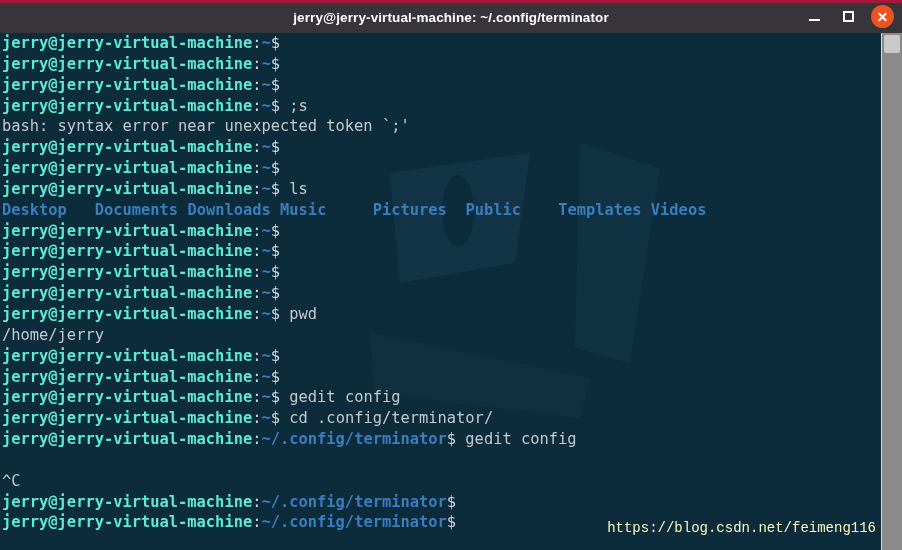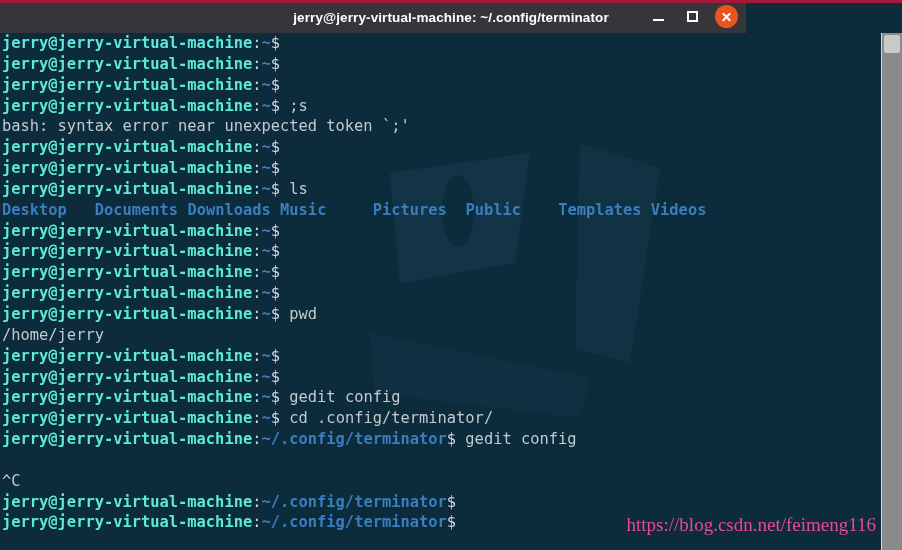--- a/index.html
+++ b/index.html
@@ -17,21 +17,21 @@
     width: 902px;
     height: 550px;
     overflow: hidden;
     background: #0c2b3b;
   }
 
   
   .titlebar {
     position: absolute;
     top: 0; left: 0;
-    width: 746px;
+    width: 902px;
     height: 33px;
     background: #37353a;
     box-sizing: border-box;
     padding-left: 36px;
   }
   .titlebar-stripe {
     position: absolute;
     top: 0; left: 0;
     width: 902px;
     height: 3px;
@@ -170,23 +170,23 @@
     height: 18px;
     background: #c9c9c9;
     border-radius: 2px;
   }
 
   
   .watermark {
     position: absolute;
     right: 26px;
     bottom: 14px;
-    color: #ec4899;
-    font-family: Liberation Serif, serif;
-    font-size: 19px;
+    color: #fef9c3;
+    font-family: Liberation Mono, monospace;
+    font-size: 14px;
     white-space: nowrap;
     pointer-events: none;
   }
 </style>
 </head>
 <body>
 
 <div id="app">
 
   <div class="titlebar">

